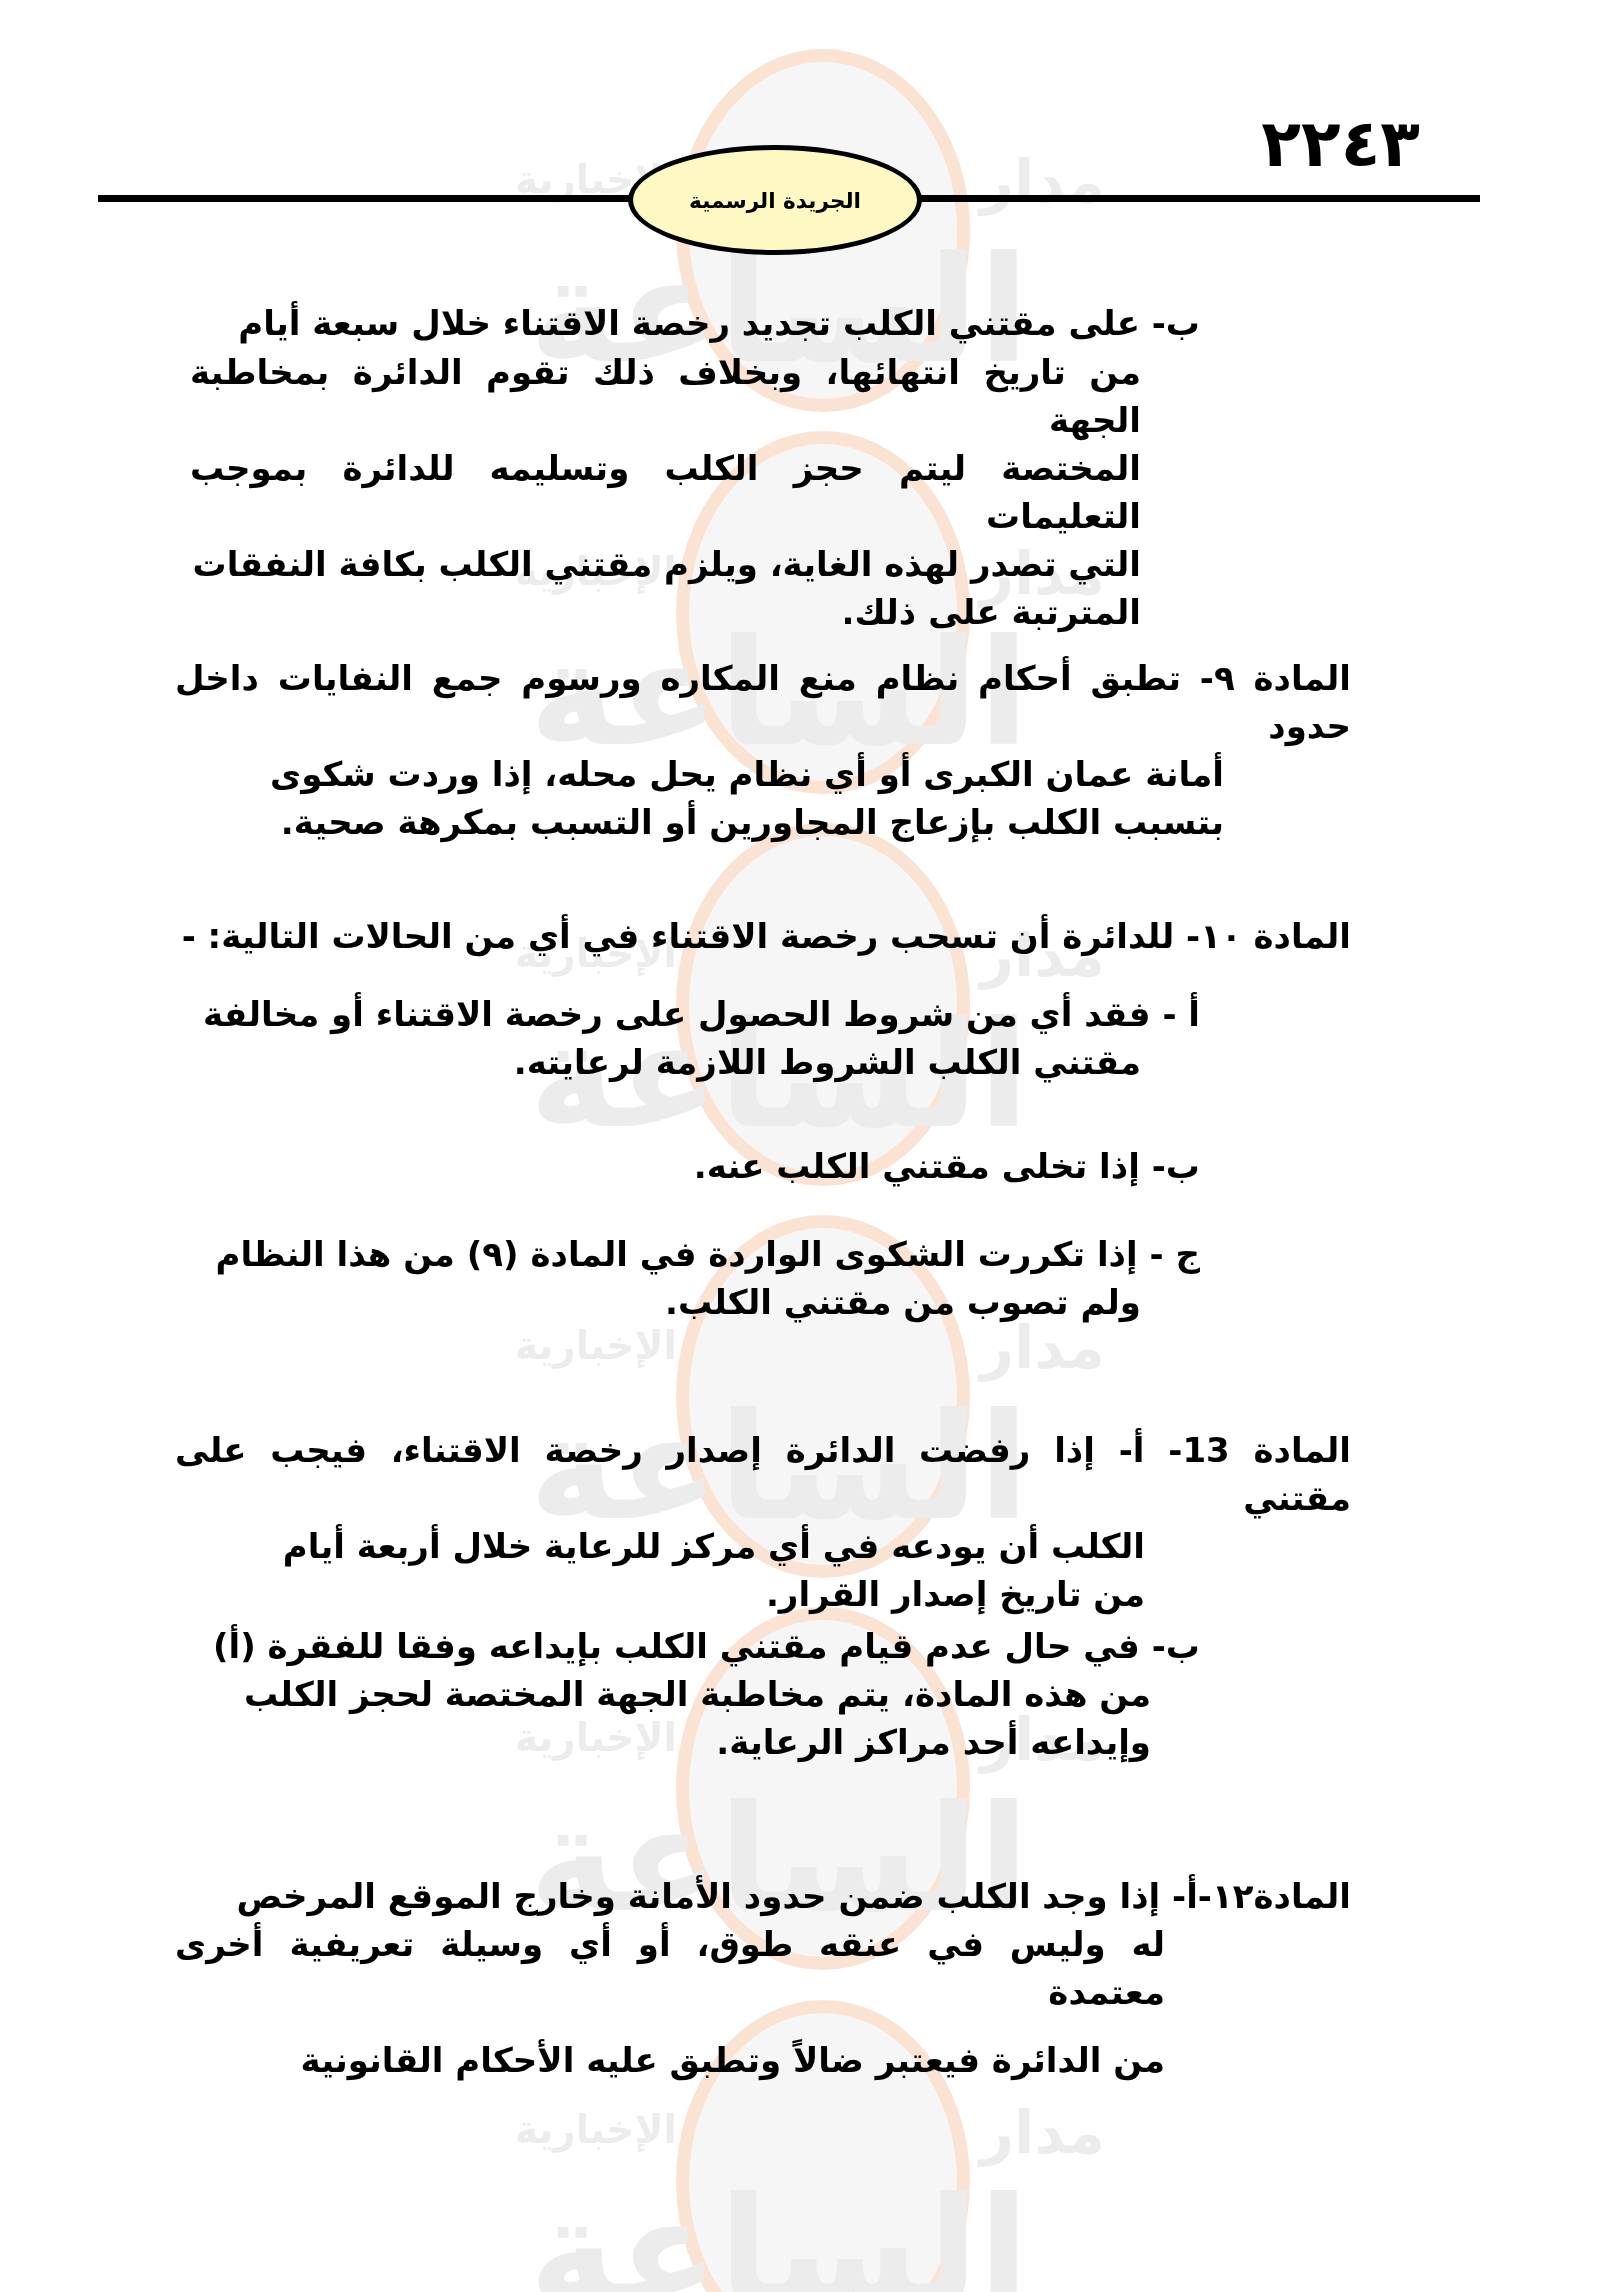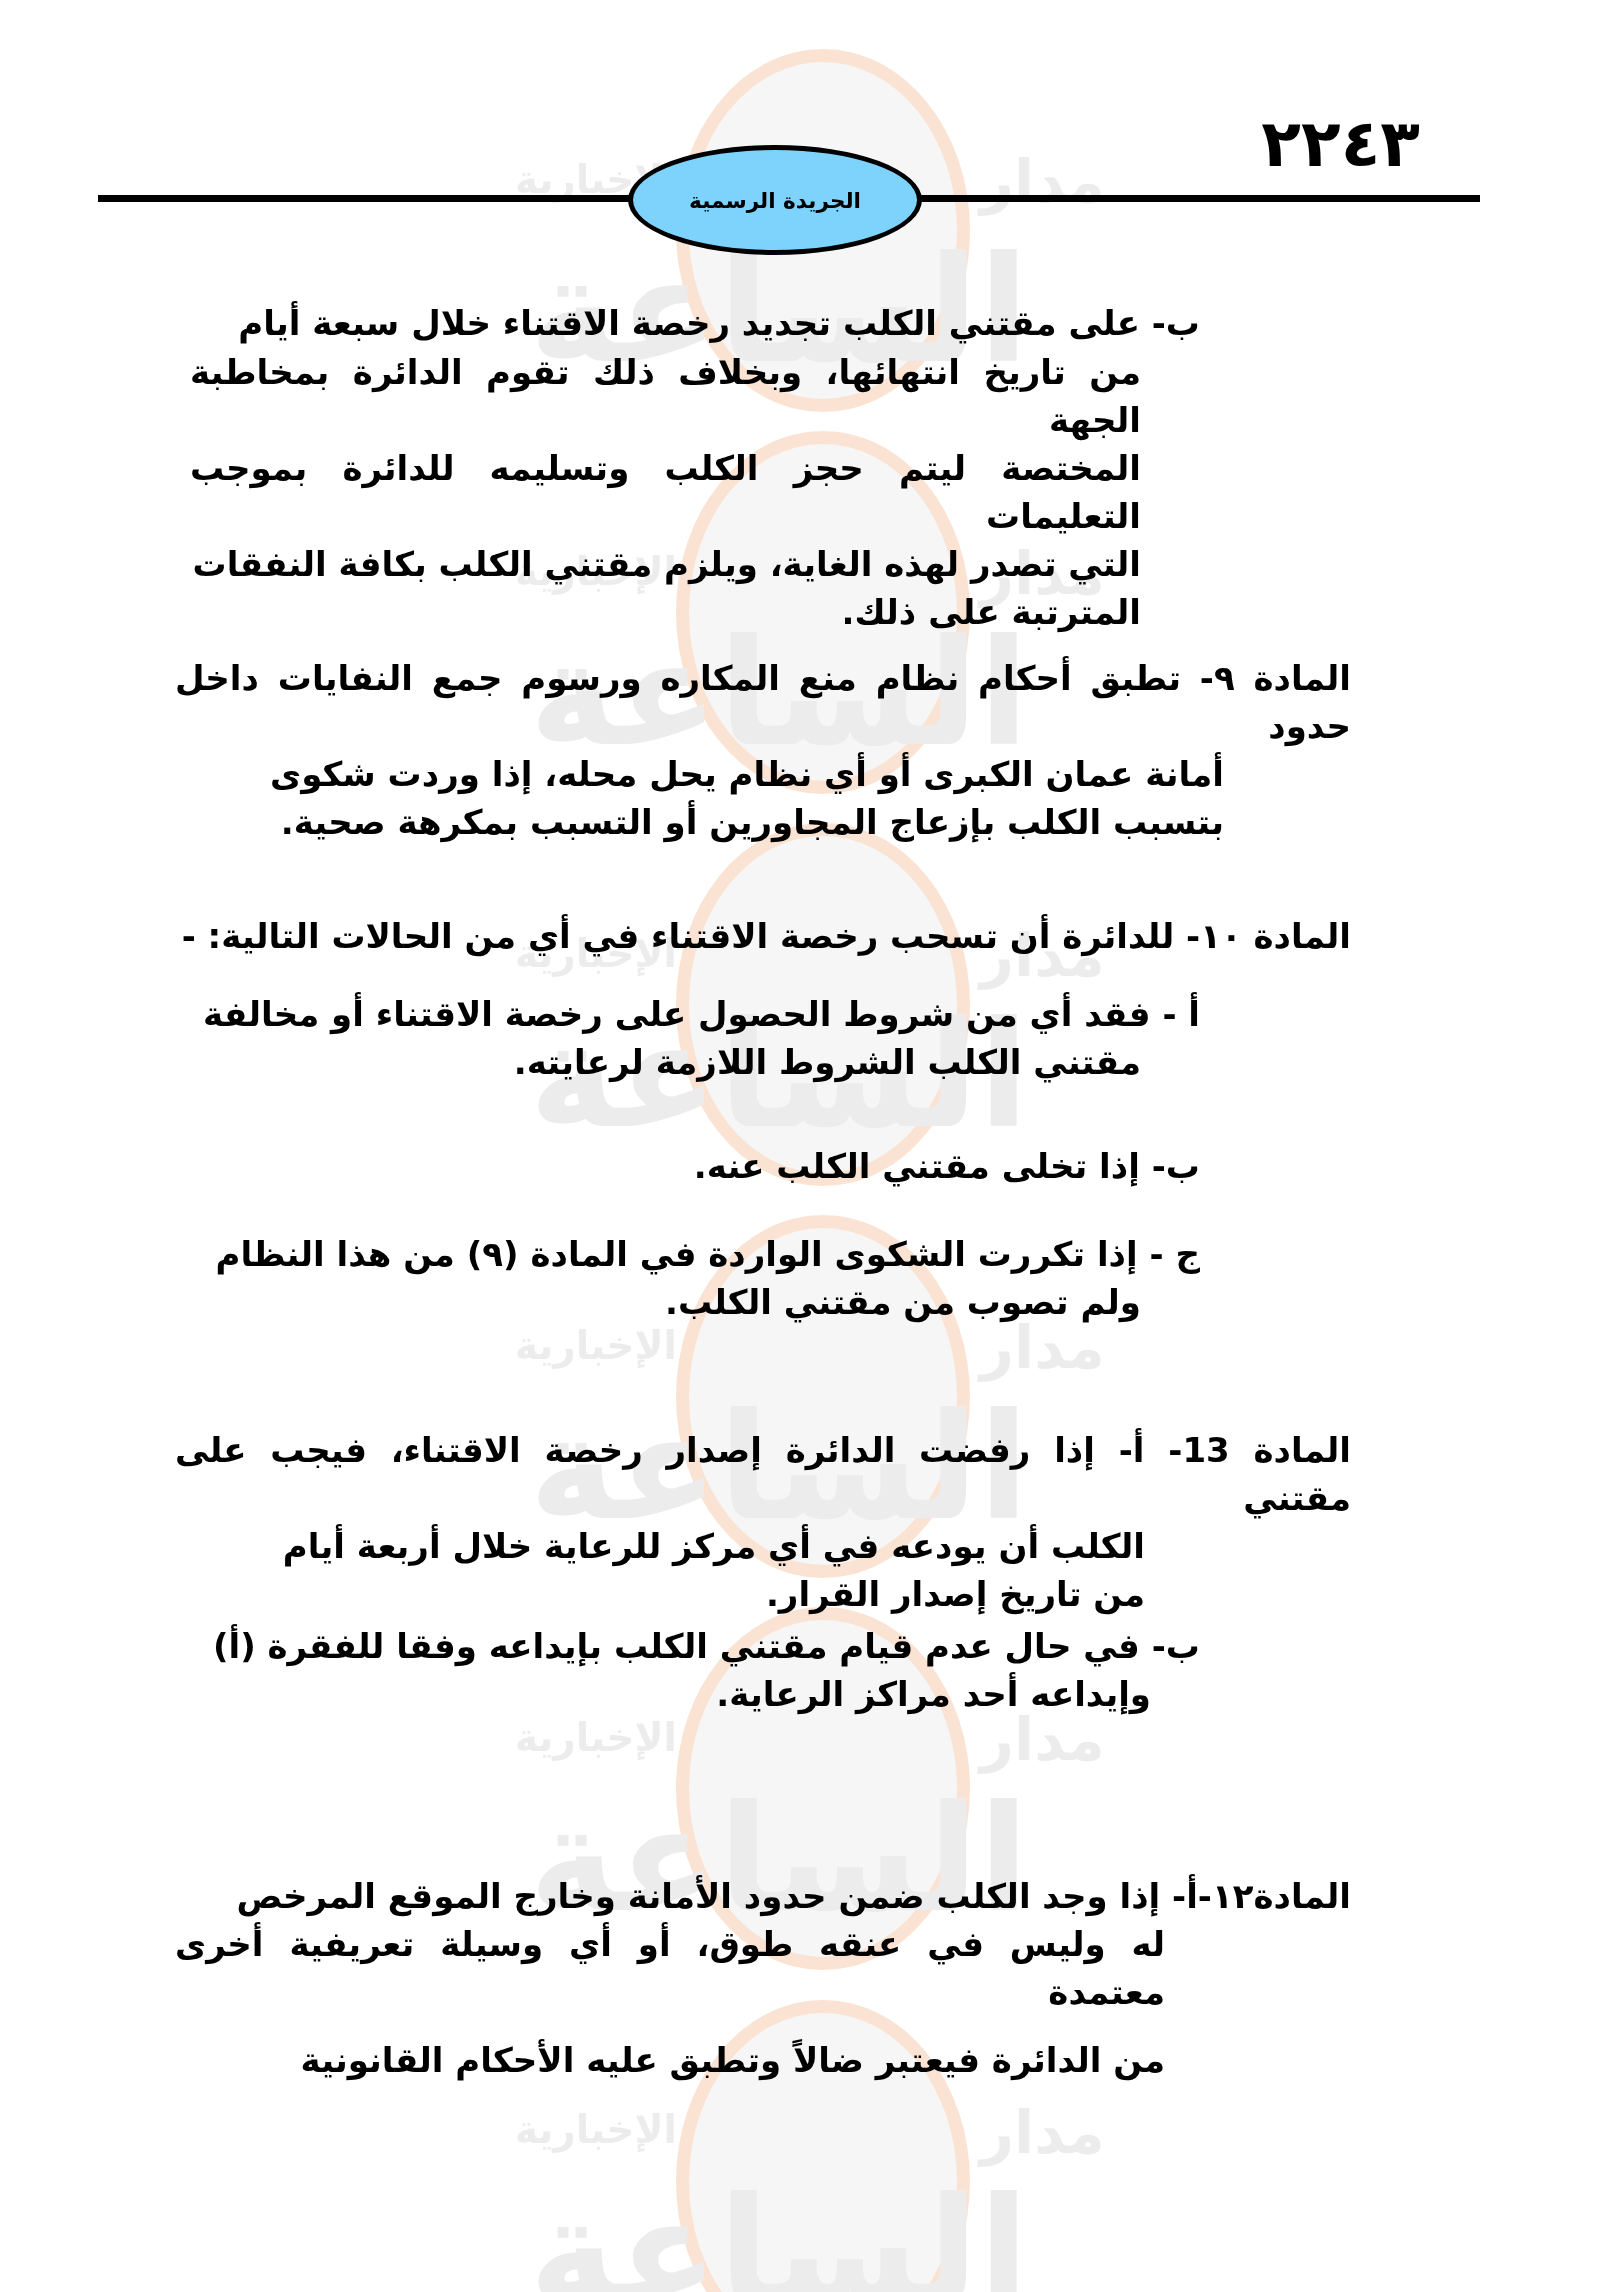--- a/index.html
+++ b/index.html
@@ -13,21 +13,21 @@
               border: 13.7px solid #fbe3d3; background: #f6f6f6; box-sizing: border-box; }
   .wm-text { position: absolute; font-family: "DejaVu Sans", sans-serif; font-weight: bold;
              color: #ececec; direction: rtl; white-space: nowrap; }
 
   
   .page-number { position: absolute; right: 201px; top: 106px; font-size: 65px;
                  font-weight: bold; direction: rtl; letter-spacing: 2px;
                  font-family: "DejaVu Sans", sans-serif; text-align: right; }
   .rule { position: absolute; left: 98px; width: 1382px; top: 195px; height: 6.9px; background: #000; }
   .ellipse { position: absolute; left: 628px; top: 145px; width: 294px; height: 110px;
-             border: 5.9px solid #000; border-radius: 50%; background: #7dd3fc; box-sizing: border-box;
+             border: 5.9px solid #000; border-radius: 50%; background: #fef9c3; box-sizing: border-box;
              display: flex; align-items: center; justify-content: center; }
   .ellipse span { font-size: 21.6px; font-weight: bold; direction: rtl; }
 
   
   .block { position: absolute; direction: rtl; font-weight: bold; font-size: 34px;
            line-height: 48px; text-align: justify; text-align-last: right; }
   .block p { margin: 0; }
 </style>
 </head>
 <body>
@@ -104,20 +104,21 @@
     <p style="margin-right:59px;">ولم تصوب من مقتني الكلب.</p>
   </div>
 
   <div class="block" style="right:270px;top:1426px;width:1176px;">
     <p>المادة 13- أ- إذا رفضت الدائرة إصدار رخصة الاقتناء، فيجب على مقتني</p>
     <p style="margin-right:206px;">الكلب أن يودعه في أي مركز للرعاية خلال أربعة أيام</p>
     <p style="margin-right:206px;">من تاريخ إصدار القرار.</p>
   </div>
   <div class="block" style="right:421px;top:1622px;width:1024px;">
     <p>ب- في حال عدم قيام مقتني الكلب بإيداعه وفقا للفقرة (أ)</p>
+    <p style="margin-right:49px;">من هذه المادة، يتم مخاطبة الجهة المختصة لحجز الكلب</p>
     <p style="margin-right:49px;">وإيداعه أحد مراكز الرعاية.</p>
   </div>
 
   <div class="block" style="right:270px;top:1872px;width:1176px;">
     <p>المادة١٢-أ- إذا وجد الكلب ضمن حدود الأمانة وخارج الموقع المرخص</p>
     <p style="margin-right:186px;">له وليس في عنقه طوق، أو أي وسيلة تعريفية أخرى معتمدة</p>
     <p style="margin-right:186px;margin-top:20px;">من الدائرة فيعتبر ضالاً وتطبق عليه الأحكام القانونية</p>
   </div>
 
 </div>

